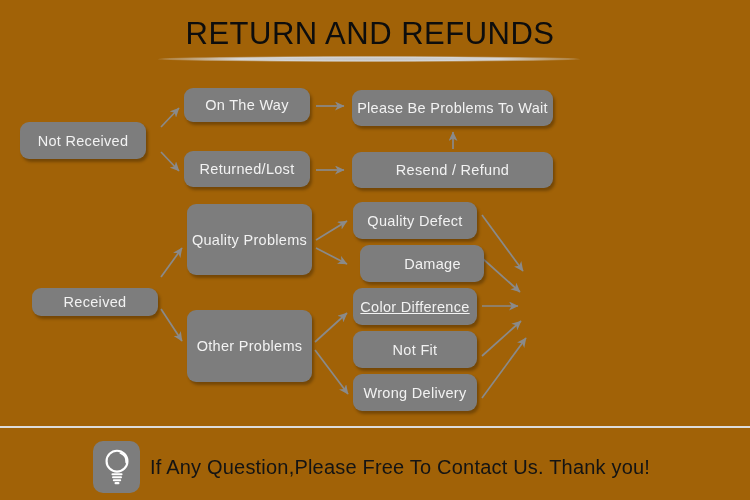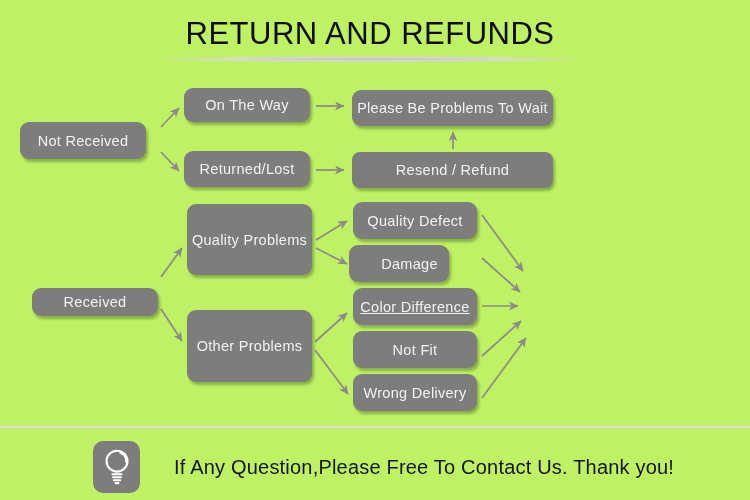--- a/index.html
+++ b/index.html
@@ -1,21 +1,21 @@
 <!DOCTYPE html>
 <html><head>
 <meta charset="utf-8">
 <style>
   * { margin: 0; padding: 0; box-sizing: border-box; }
   html, body { background: #ffffff; }
   .canvas {
     position: relative;
     width: 750px;
     height: 500px;
-    background: #bef264;
+    background: #a16207;
     font-family: "Liberation Sans", sans-serif;
     overflow: hidden;
   }
   .page-title {
     position: absolute;
     left: 110px; top: 16px; width: 520px;
     text-align: center;
     font-size: 31px;
     letter-spacing: 0.5px;
     color: #0d0d0d;
@@ -56,34 +56,33 @@
     justify-content: center;
   }
   .footer-message {
     position: absolute;
     left: 150px; top: 441px; height: 52px; width: 560px;
     display: flex;
     align-items: center;
     font-size: 20px;
     color: #141414;
     letter-spacing: 0.2px;
-    margin-left: 24px;
   }
 
   
   #n-not-received   { left: 20px;  top: 122px; width: 126px; height: 37px; }
   #n-on-the-way     { left: 184px; top: 88px;  width: 126px; height: 34px; }
   #n-returned-lost  { left: 184px; top: 151px; width: 126px; height: 36px; }
   #n-please-wait    { left: 352px; top: 90px;  width: 201px; height: 36px; }
-  #n-resend-refund  { left: 352px; top: 152px; width: 201px; height: 36px; border-radius: 8px; }
+  #n-resend-refund  { left: 352px; top: 152px; width: 201px; height: 36px; }
   #n-received       { left: 32px;  top: 288px; width: 126px; height: 28px; }
   #n-quality-problems { left: 187px; top: 204px; width: 125px; height: 71px; }
   #n-other-problems   { left: 187px; top: 310px; width: 125px; height: 72px; }
   #n-quality-defect   { left: 353px; top: 202px; width: 124px; height: 37px; }
-  #n-damage           { left: 349px; top: 245px; width: 100px; height: 37px; padding-left: 21px; }
+  #n-damage           { left: 360px; top: 245px; width: 124px; height: 37px; padding-left: 21px; }
   #n-color-difference { left: 353px; top: 288px; width: 124px; height: 37px; text-decoration: underline; }
   #n-not-fit          { left: 353px; top: 331px; width: 124px; height: 37px; }
   #n-wrong-delivery   { left: 353px; top: 374px; width: 124px; height: 37px; }
   #n-resend-refund-discount { left: 533px; top: 290px; width: 200px; height: 37px; }
 </style>
 </head>
 <body>
 
 <div class="canvas">
 

